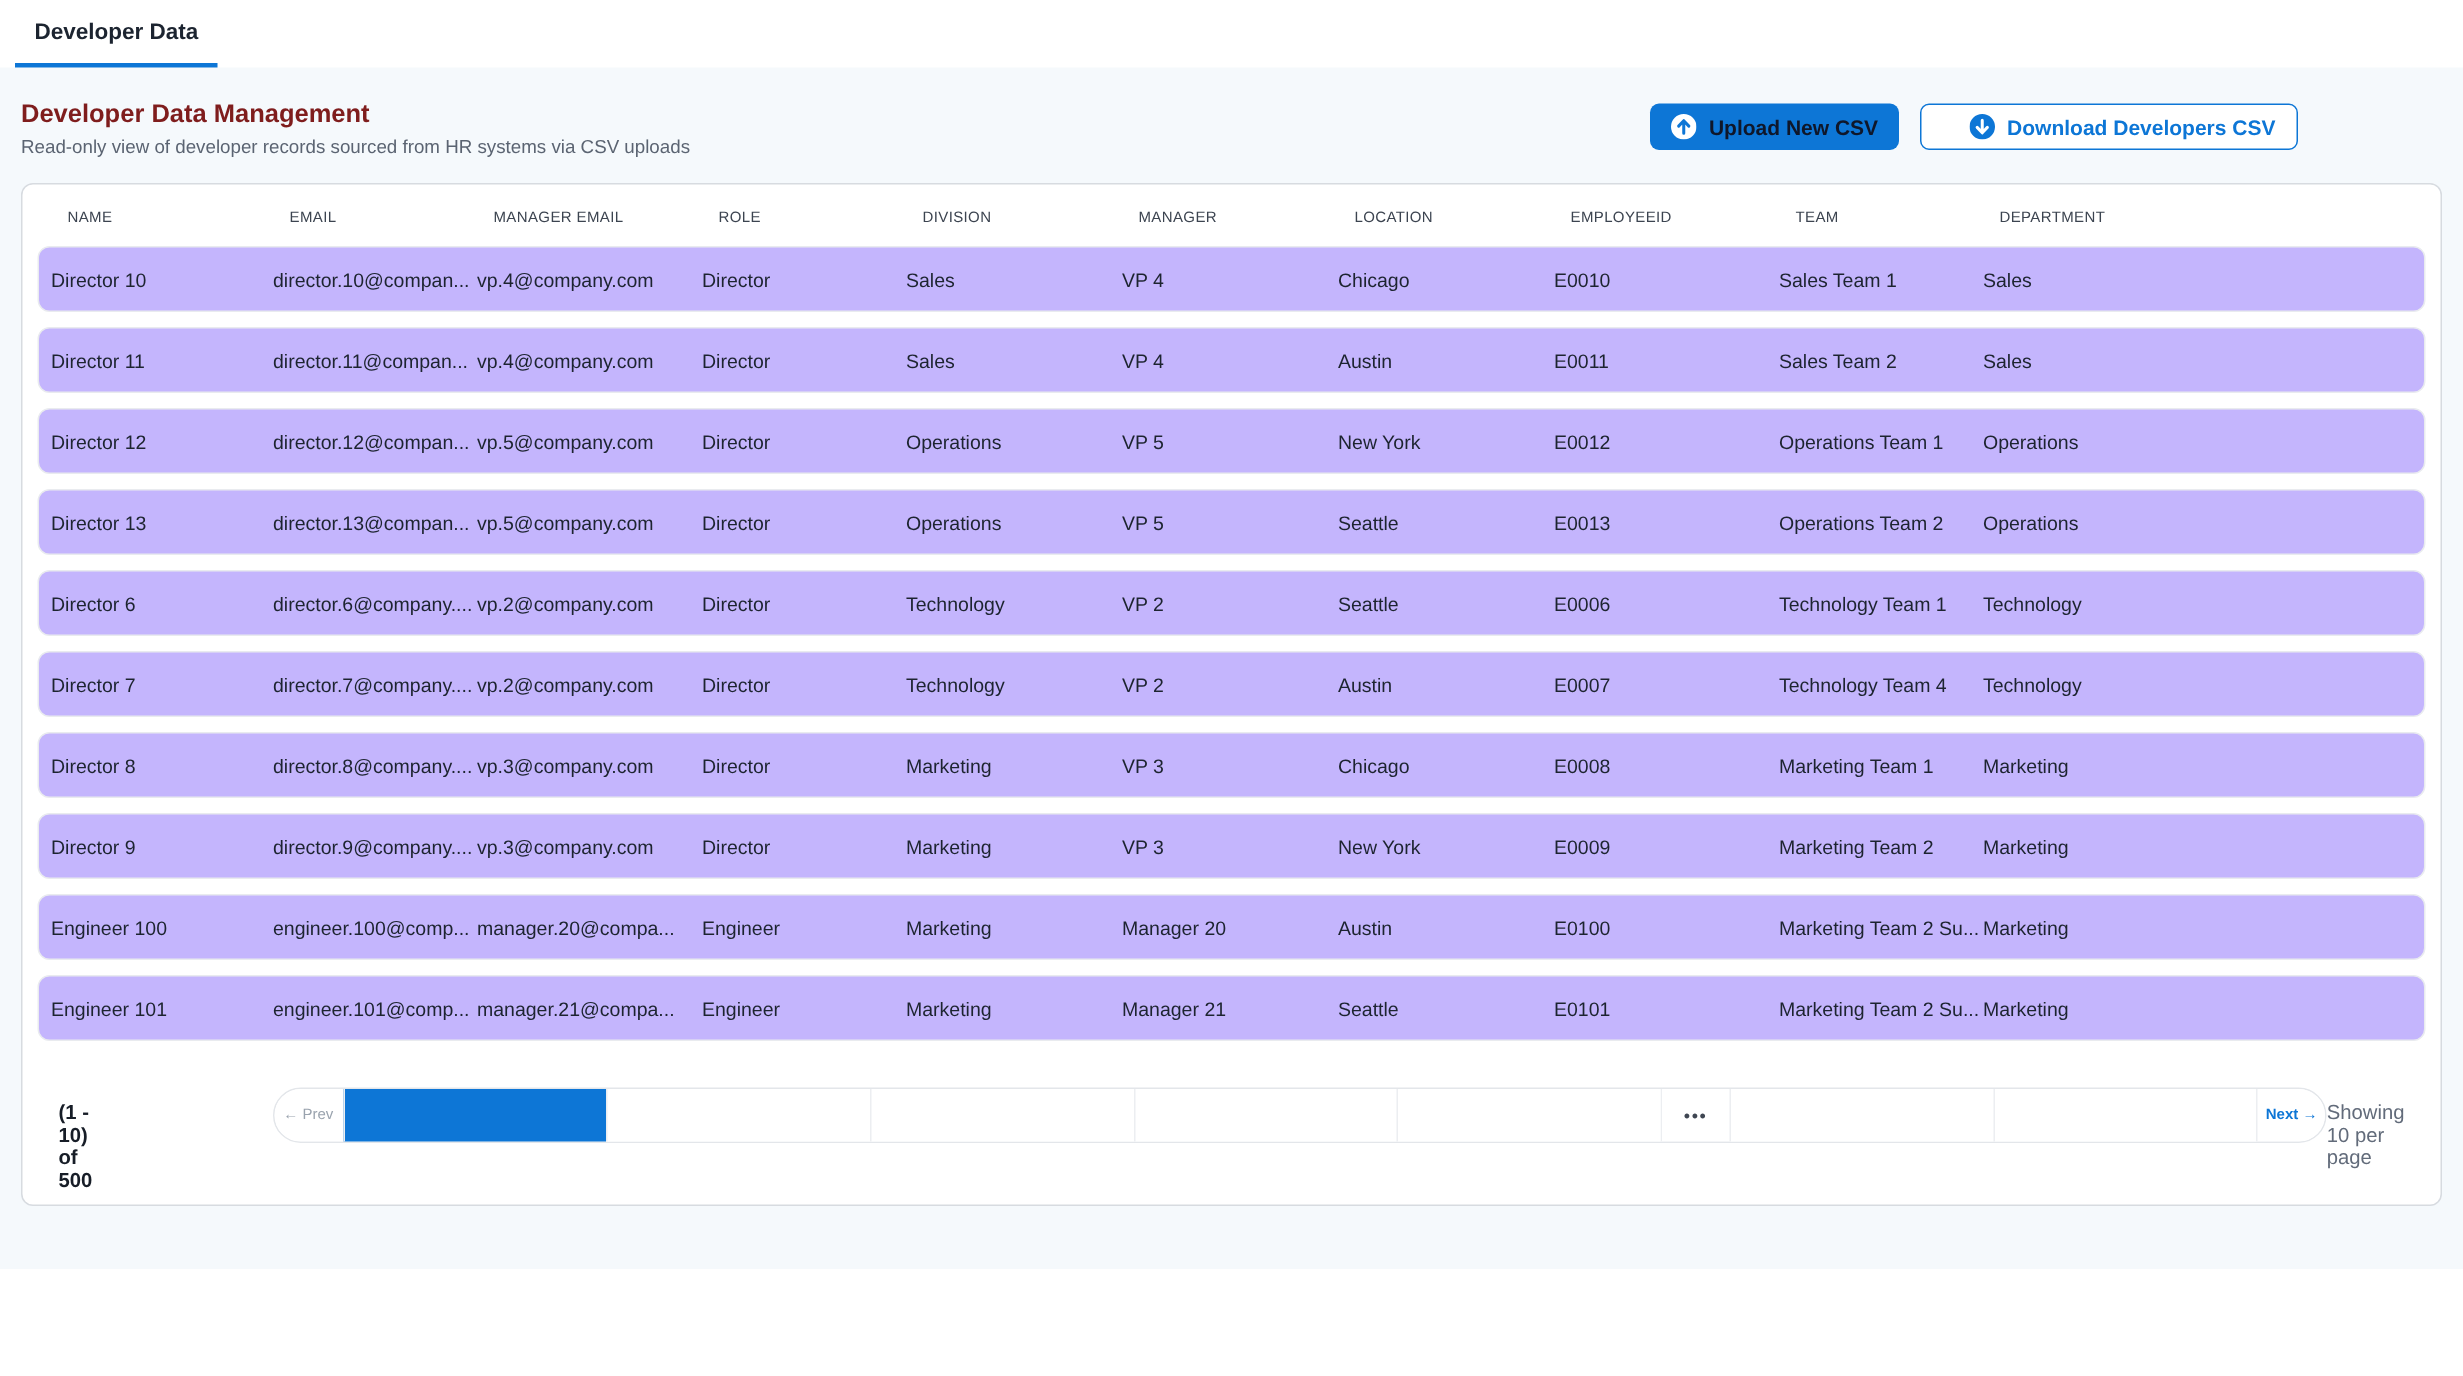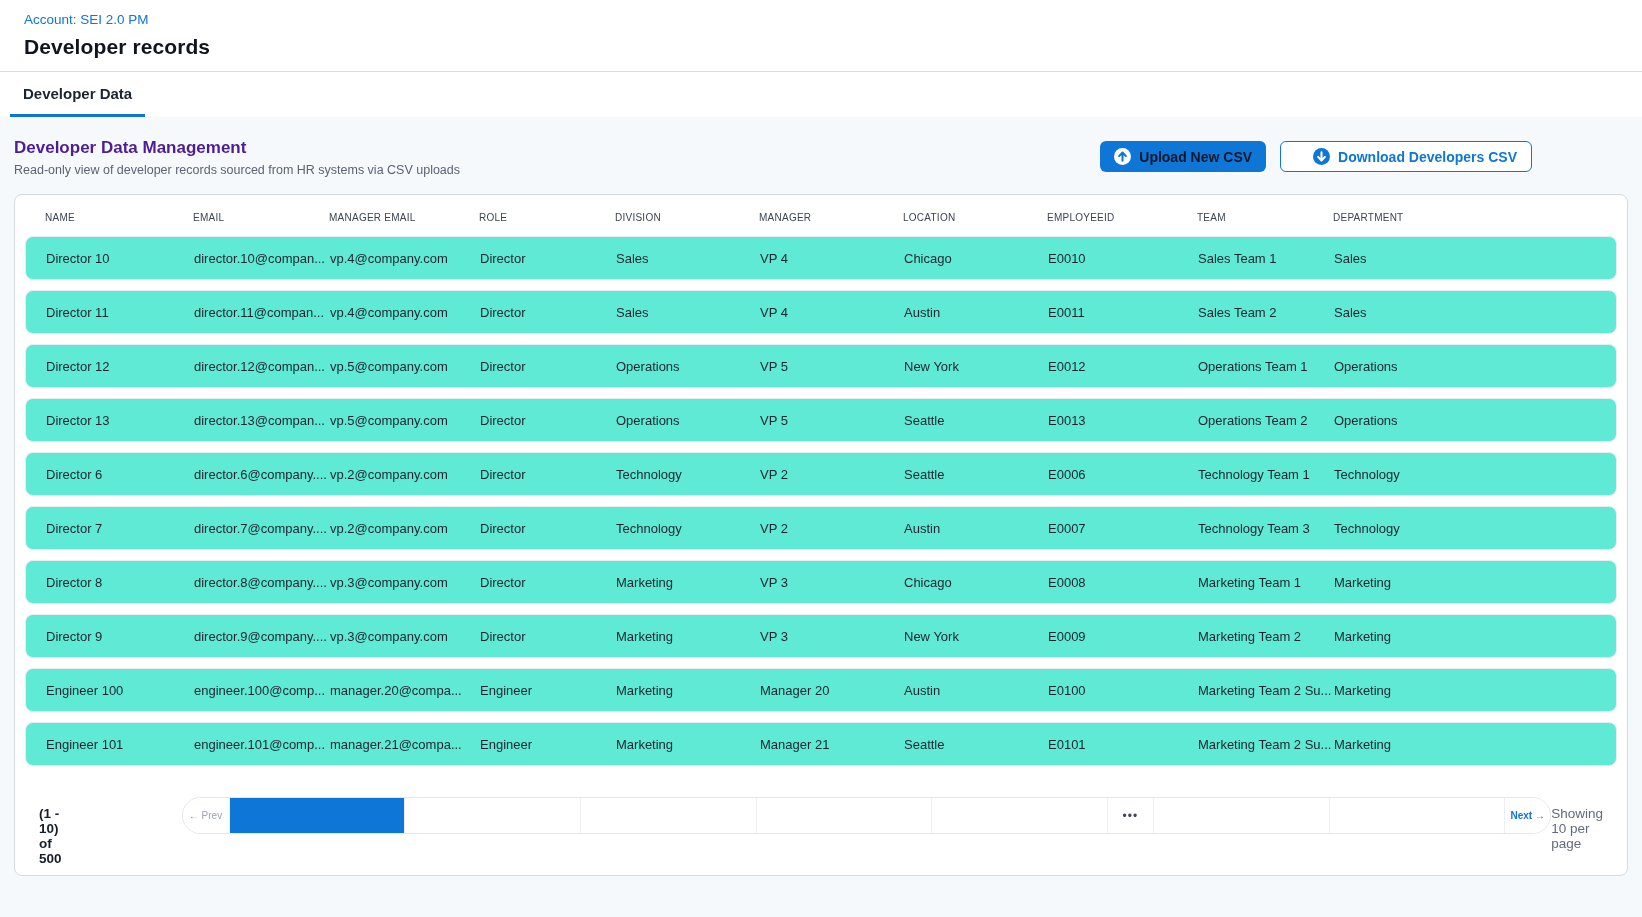--- a/index.html
+++ b/index.html
@@ -23,57 +23,53 @@
   .page-title{color:#10151d;font-size:21px;font-weight:700;margin-top:7px;letter-spacing:.1px;}
 
   
   .tab-bar{display:flex;padding:0 10px;background:#fff;}
   .tab{padding:13px 13px 12px 13px;font-size:15px;font-weight:600;color:#1c2430;cursor:pointer;border-bottom:3px solid transparent;}
   .tab.active{border-bottom-color:var(--primary);}
 
   
   .content{background:var(--content-bg);height:801px;padding:0 14px;}
   .section-head{display:flex;justify-content:space-between;align-items:flex-start;padding:21px 0 17px 0;}
-  .section-title{font-size:17px;font-weight:700;color:#4c1d95;}
+  .section-title{font-size:17px;font-weight:700;color:#7f1d1d;}
   .section-subtitle{font-size:12.5px;color:var(--text-muted);margin-top:5px;}
   .head-buttons{display:flex;gap:14px;margin-right:96px;margin-top:3px;}
   .btn{display:flex;align-items:center;gap:8px;height:31px;padding:0 14px;border-radius:6px;font-size:14px;font-weight:700;cursor:pointer;border:none;font-family:inherit;white-space:nowrap;}
   .btn-primary{background:var(--primary);color:#0f172a;}
   .btn-outline{background:#fff;color:var(--primary);border:1.5px solid var(--primary);padding-left:32px;}
   .btn svg{display:block;}
 
   
   .card{background:#fff;border:1px solid var(--card-border);border-radius:8px;}
   .grid{display:grid;grid-template-columns:148px 136px 150px 136px 144px 144px 144px 150px 136px minmax(0,1fr);align-items:center;}
   .card-header{padding:17px 10px 13px 30px;}
   .col-label{font-size:10px;font-weight:500;color:var(--text-head);letter-spacing:.25px;white-space:nowrap;overflow:hidden;}
-  .row{margin:0 10px 10px 10px;border:1px solid var(--row-border);border-radius:8px;height:44px;padding-left:20px;background:#5eead4;}
+  .row{margin:0 10px 10px 10px;border:1px solid var(--row-border);border-radius:8px;height:44px;padding-left:8px;background:#c4b5fd;}
   .cell{font-size:13px;color:#1d2430;white-space:nowrap;overflow:hidden;padding-right:8px;}
 
   
   .card-footer{display:flex;align-items:flex-start;justify-content:space-between;padding:21px 24px 0 24px;height:99px;}
   .range-label{font-size:13.5px;font-weight:700;color:#171d27;padding-top:9px;}
   .per-page{font-size:13.5px;color:#626b7a;padding-top:9px;}
   .pagination{display:flex;border:1px solid #e3e6ea;border-radius:19px;overflow:hidden;background:#fff;height:37px;margin-left:120px;}
   .pg-item{display:flex;align-items:center;justify-content:center;min-width:46px;padding:0 15px;font-size:10px;border-left:1px solid #eceef1;cursor:pointer;background:#fff;color:var(--primary);font-weight:500;white-space:nowrap;}
   .pg-item:first-child{border-left:none;}
   .pg-item.prev{color:var(--pagination-gray);padding:0 18px;}
   .pg-item.next{padding:0 18px;font-weight:600;}
   .pg-item.active{background:var(--primary);color:#fff;}
   .pg-item.ellipsis{color:#3f4652;letter-spacing:1px;font-size:12px;cursor:default;}
 </style>
 </head>
 <body>
 
 <div class="page">
 
-  <div class="top-header">
-    <span class="account-link">Account: SEI 2.0 PM</span>
-    <div class="page-title">Developer records</div>
-  </div>
 
   <div class="tab-bar">
     <div class="tab active">Developer Data</div>
   </div>
 
   <div class="content">
 
     <div class="section-head">
       <div>
         <div class="section-title">Developer Data Management</div>
@@ -178,21 +174,21 @@
           </div>
           <div class="grid row">
             <div class="cell">Director 7</div>
             <div class="cell">director.7@company....</div>
             <div class="cell">vp.2@company.com</div>
             <div class="cell">Director</div>
             <div class="cell">Technology</div>
             <div class="cell">VP 2</div>
             <div class="cell">Austin</div>
             <div class="cell">E0007</div>
-            <div class="cell">Technology Team 3</div>
+            <div class="cell">Technology Team 4</div>
             <div class="cell">Technology</div>
           </div>
           <div class="grid row">
             <div class="cell">Director 8</div>
             <div class="cell">director.8@company....</div>
             <div class="cell">vp.3@company.com</div>
             <div class="cell">Director</div>
             <div class="cell">Marketing</div>
             <div class="cell">VP 3</div>
             <div class="cell">Chicago</div>

